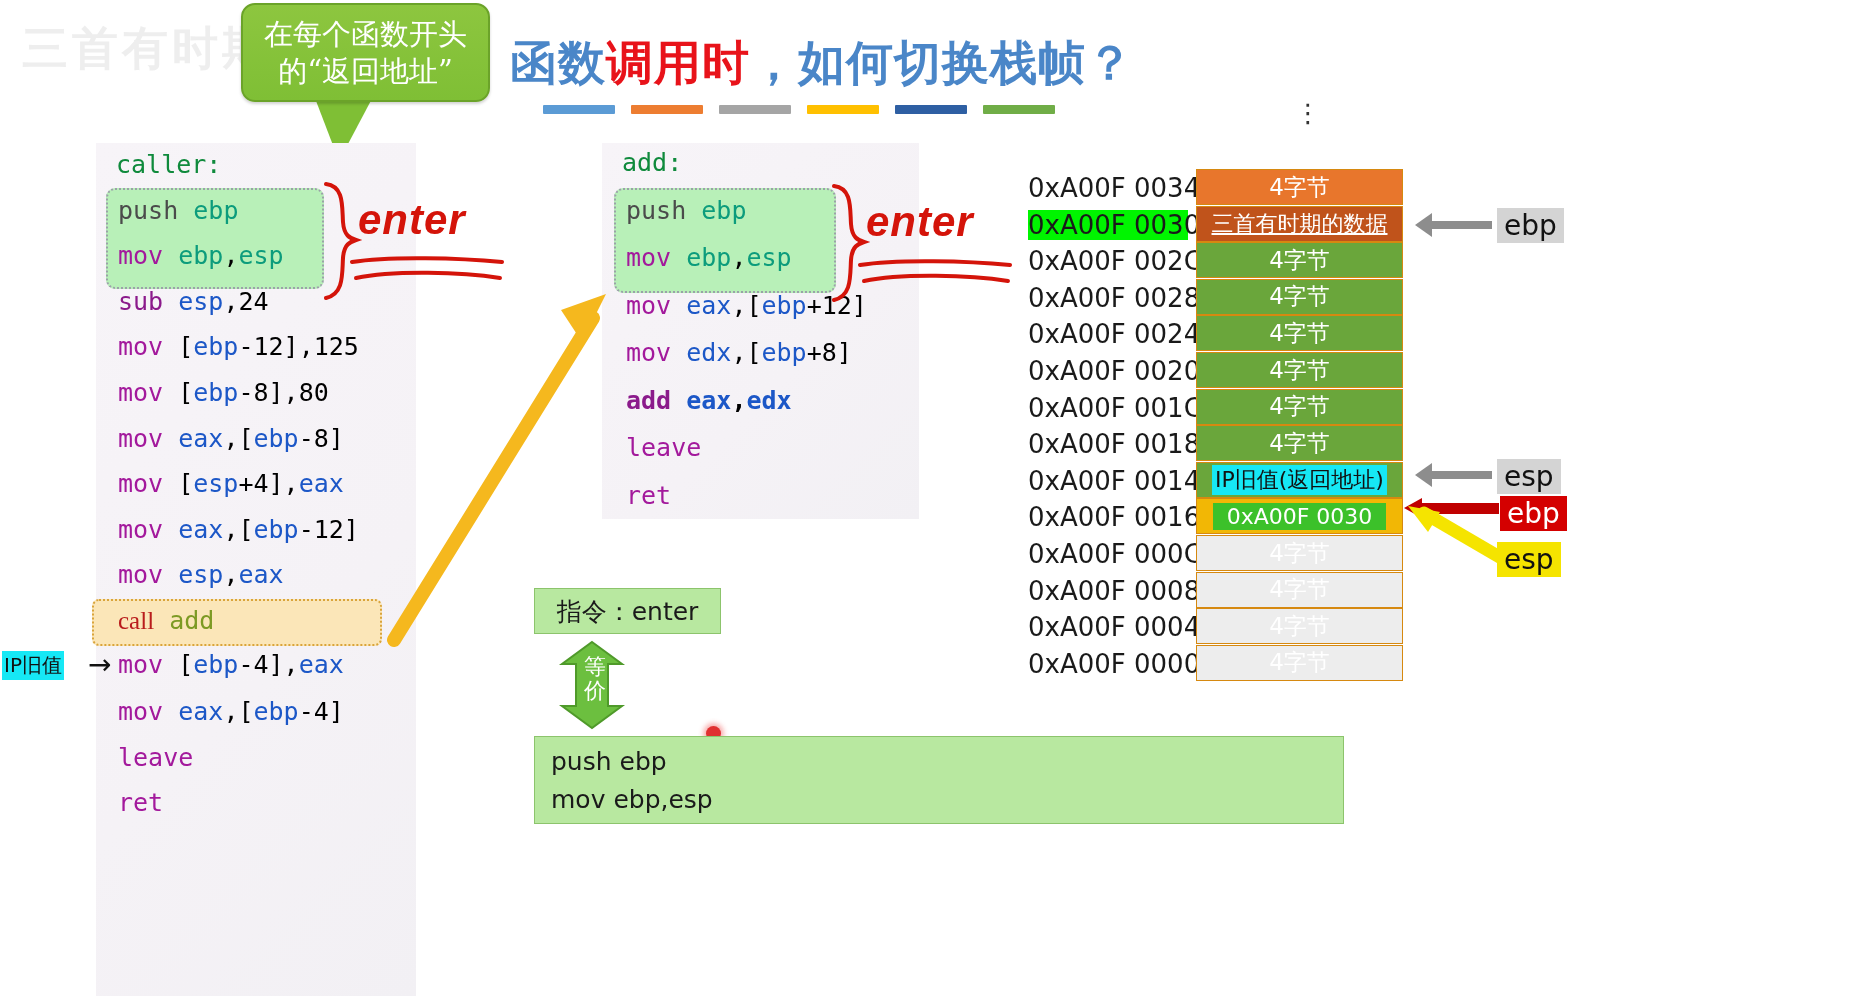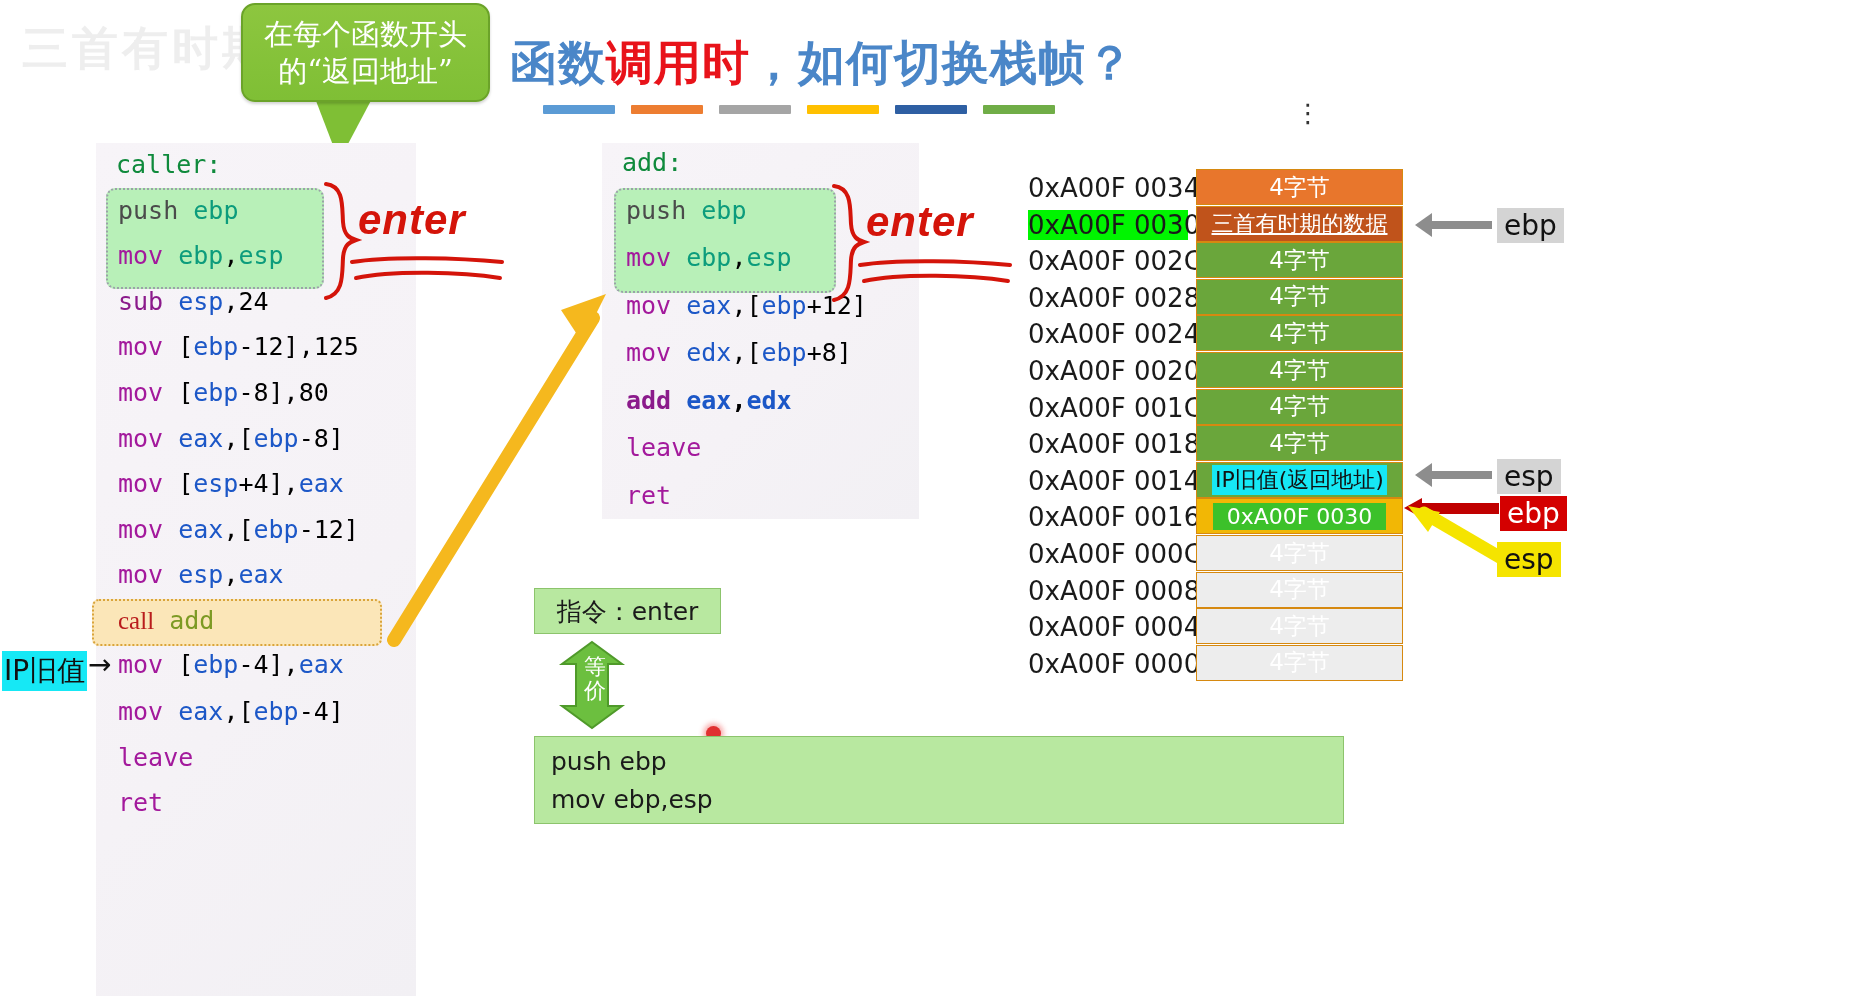--- a/index.html
+++ b/index.html
@@ -96,21 +96,21 @@
   .enterword{
     position:absolute;color:#d4140a;
     font-family:Liberation Sans, sans-serif;
     font-style:italic;font-size:42px;font-weight:bold;
     letter-spacing:1px;
   }
 
   
   .cyanmark{
     position:absolute;background:#16e8f5;color:#111;
-    font-family:"DejaVu Sans", sans-serif;font-size:28px;
+    font-family:"DejaVu Sans", sans-serif;font-size:20px;
     padding:1px 2px;white-space:nowrap;
   }
 
   
   .addr{
     position:absolute;white-space:nowrap;
     font-family:"DejaVu Sans", sans-serif;
     font-size:26px;color:#1a1a1a;text-align:right;
   }
   .addr.hl{background:#00f500;}

